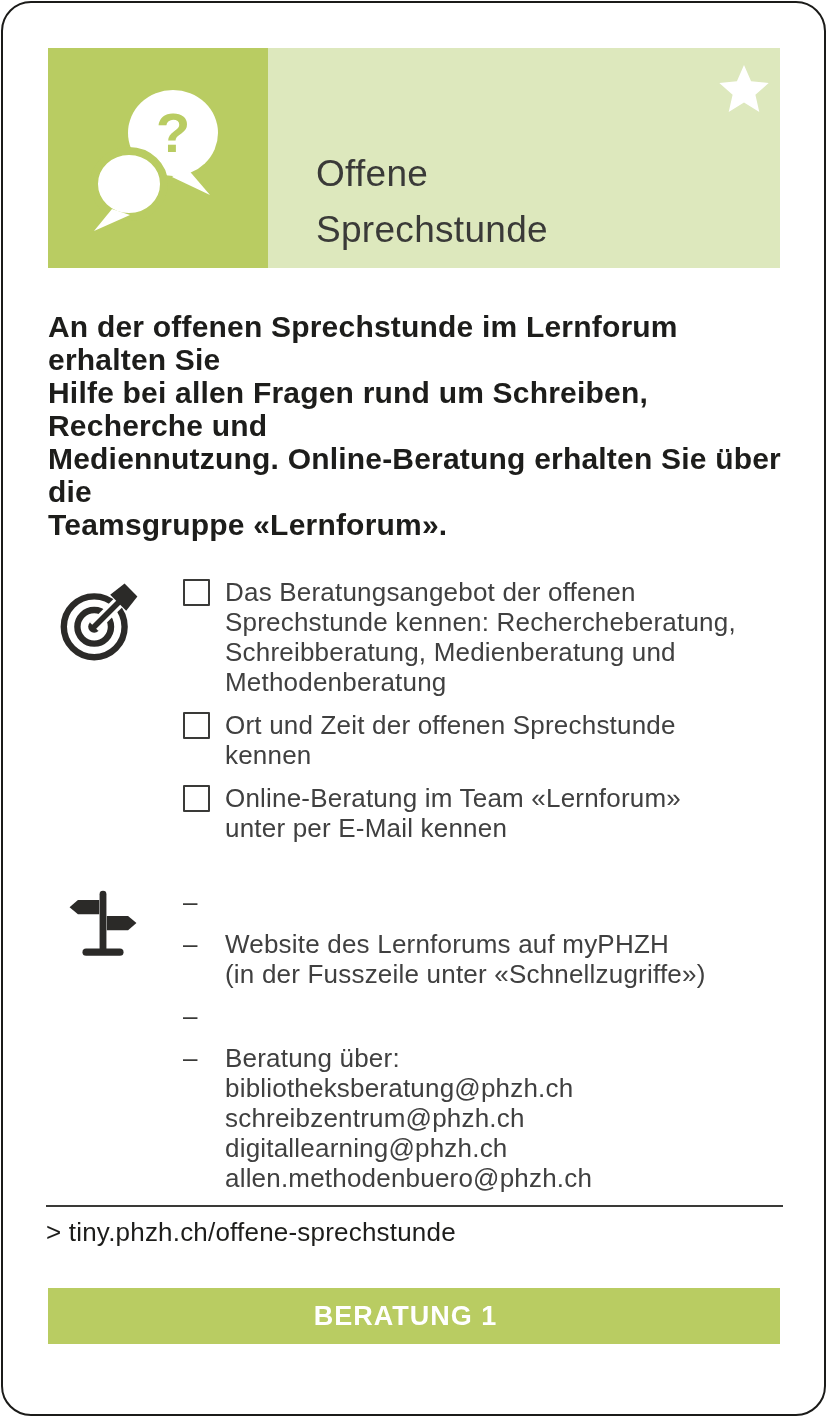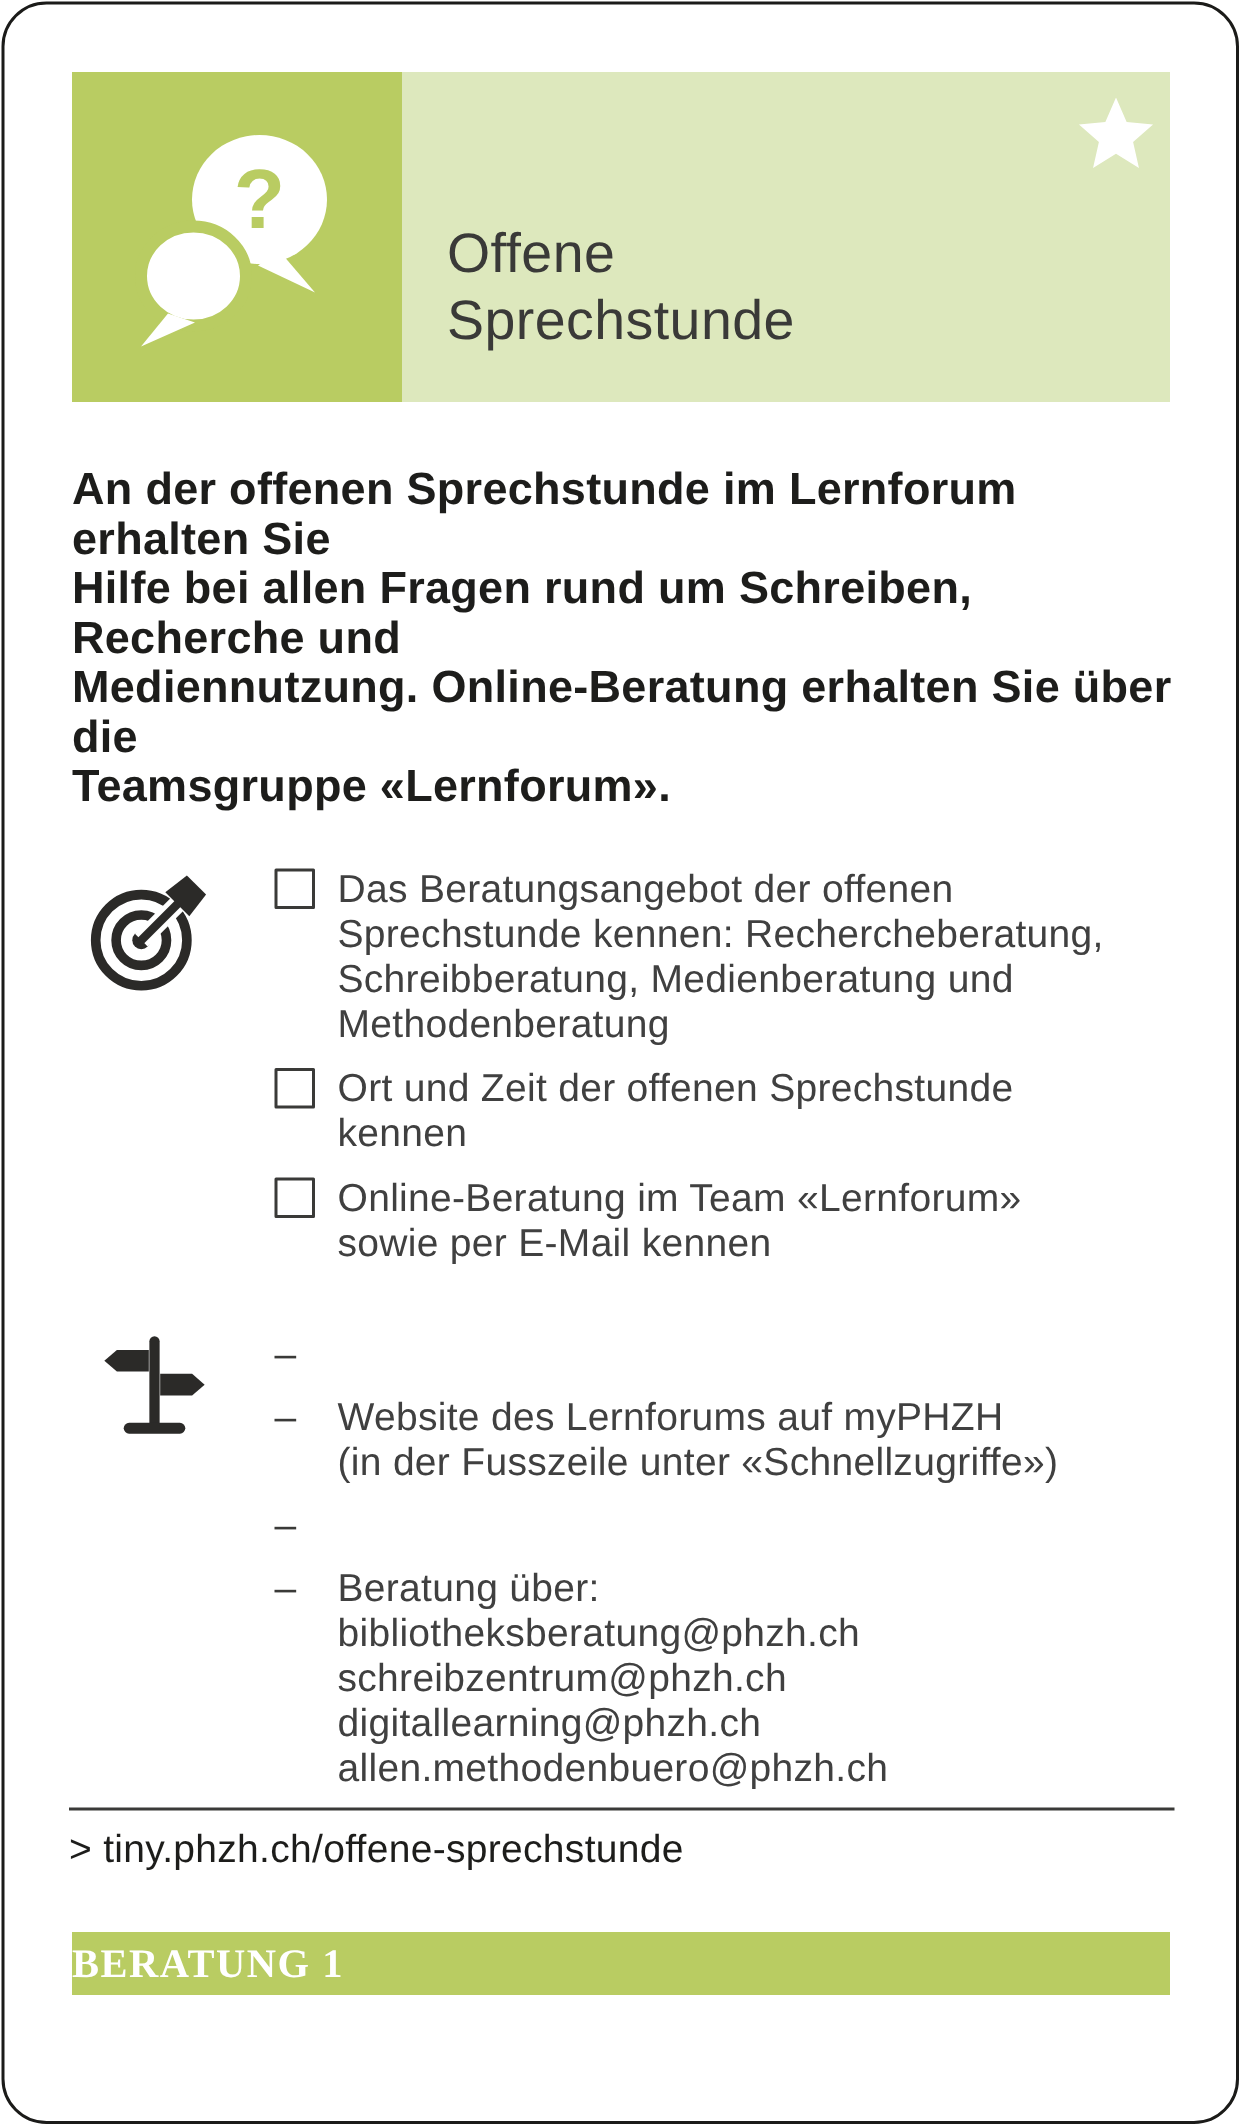--- a/index.html
+++ b/index.html
@@ -19,22 +19,22 @@
   }
   
   .header { display:flex; height:220px; margin:45px 44px 0 45px; }
   .icon-tile {
     width:220px; flex-shrink:0;
     background:var(--green-dark);
     display:flex; align-items:center; justify-content:center;
   }
   .title-tile { flex:1; background:var(--green-light); position:relative; }
   .card-title {
-    position:absolute; left:30px; top:98px; margin:0;
-    font-size:37px; line-height:45px; font-weight:400;
+    position:absolute; left:48px; top:98px; margin:0;
+    font-size:37px; line-height:56px; font-weight:400;
     letter-spacing:.3px; color:#3a3a38; white-space:pre-line;
   }
   .star { position:absolute; top:17px; right:11px; width:50px; height:49px; }
   
   .intro {
     margin:42px 38px 0 45px;
     font-size:30px; line-height:33px; font-weight:700;
     color:#1d1d1b; white-space:pre-line; letter-spacing:.2px;
   }
   
@@ -62,25 +62,24 @@
   }
   
   .divider { border:none; border-top:2px solid #3a3a38; margin:12px 41px 0 43px; }
   .footer-link {
     margin:10px 38px 0 43px;
     font-size:26px; font-weight:400; color:#1d1d1b; letter-spacing:.2px;
     cursor:pointer;
   }
   .footer-bar {
     box-sizing:border-box;
-    margin:40px 44px 0 45px; height:42px;
+    margin:40px 44px 0 45px; height:56px;
     background:var(--green-dark);
-    display:flex; align-items:center; justify-content:flex-start;
+    display:flex; align-items:center; justify-content:center;
     padding-right:17px;
-    font-family:Liberation Serif, serif;
   }
   .badge { color:#fff; font-weight:700; font-size:27px; letter-spacing:1px; }
 </style>
 </head>
 <body>
 
 <div class="card" style="--green-dark:#b9cc62; --green-light:#dde8bd;">
 
   <div class="header">
     <div class="icon-tile">
@@ -134,21 +133,21 @@
             <span class="checkbox"></span>
           </span>
         <span class="item-text">Ort und Zeit der offenen Sprechstunde
 kennen</span>
       </div>
       <div class="item">
         <span class="marker-col">
             <span class="checkbox"></span>
           </span>
         <span class="item-text">Online-Beratung im Team «Lernforum»
-sowie per E-Mail kennen</span>
+unter per E-Mail kennen</span>
       </div>
     </div>
   </div>
 
   <div class="section links">
     <div class="icon-col">
       <svg class="signpost-svg" viewBox="0 0 100 100">
         <g fill="#2b2a28">
           <rect x="45.5" y="5" width="9" height="82" rx="4.5"></rect>
           <rect x="23" y="81" width="54" height="9.5" rx="4.7"></rect>

